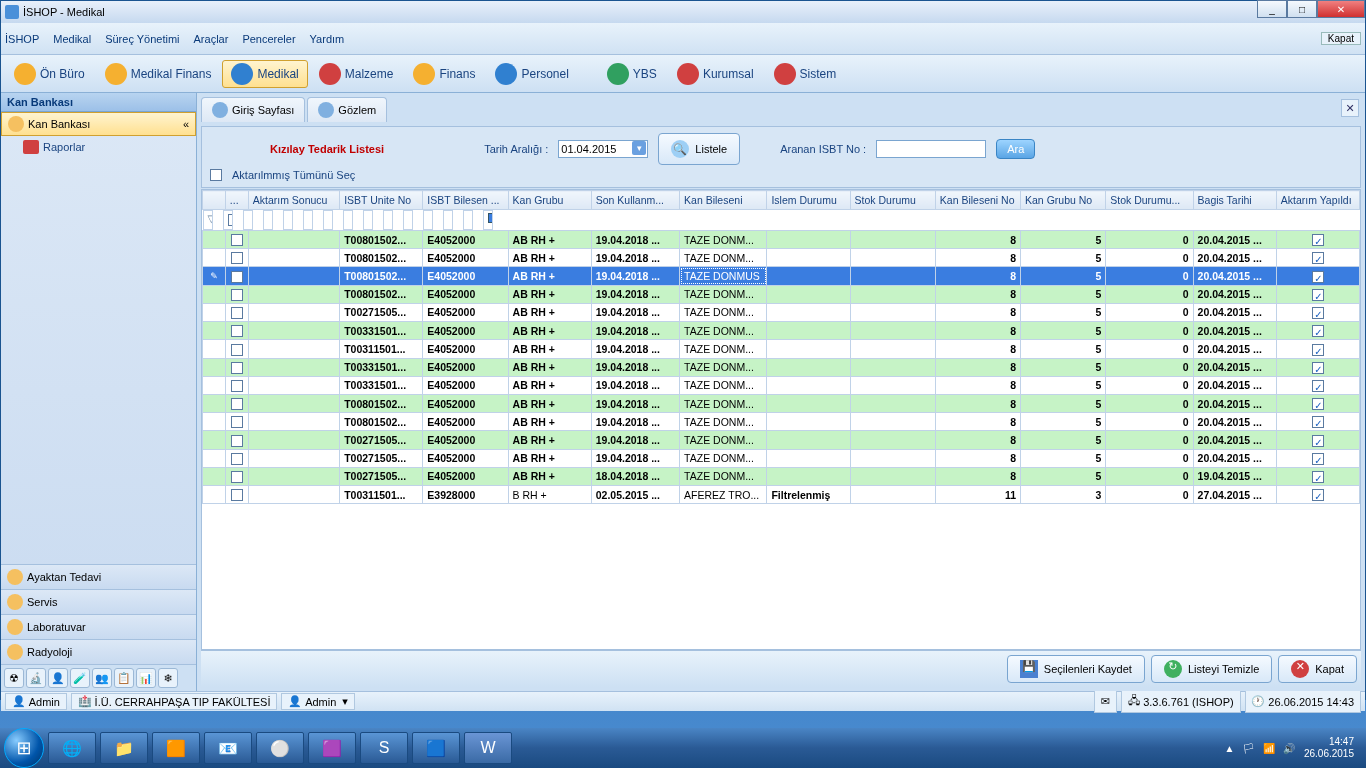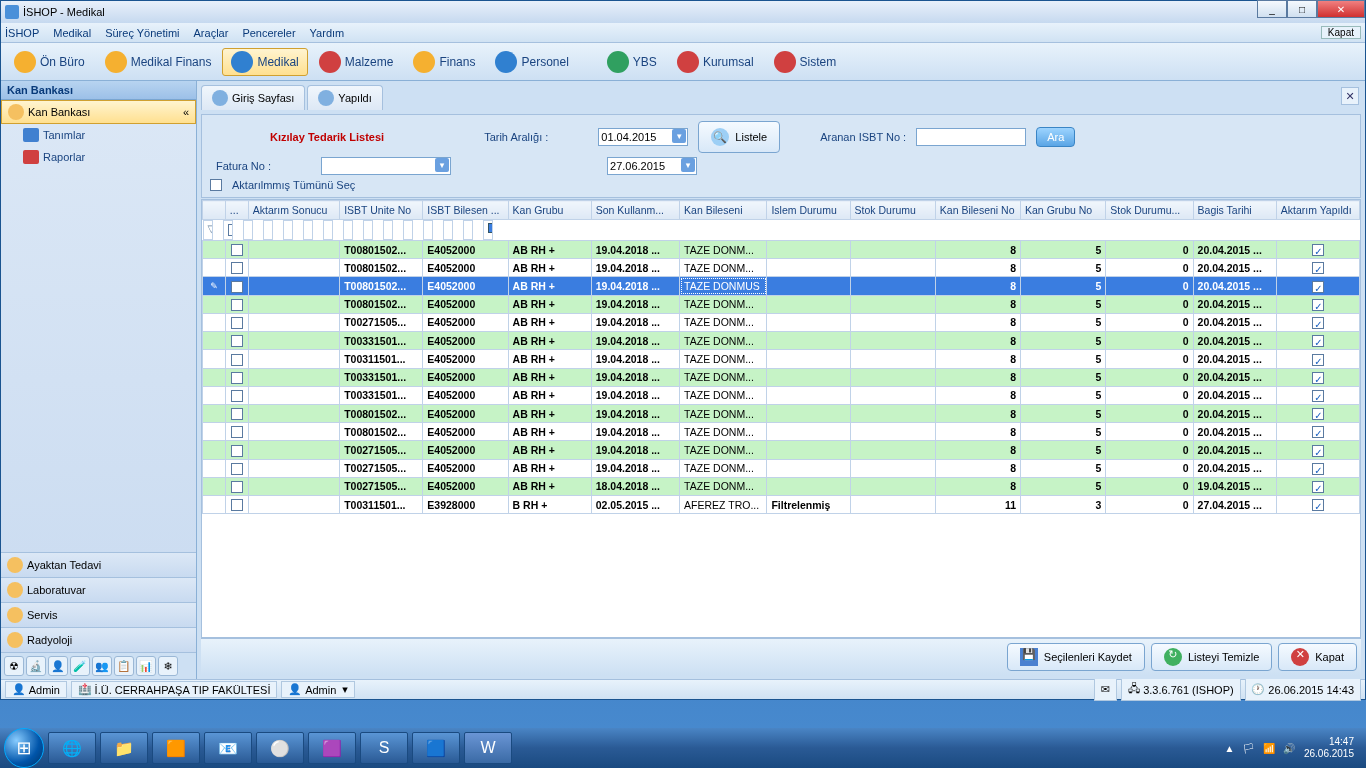--- a/index.html
+++ b/index.html
@@ -3,21 +3,21 @@
 <meta charset="utf-8">
 <style>
   * { box-sizing: border-box; margin: 0; padding: 0; font-family: "Segoe UI", Tahoma, sans-serif; }
   body { width: 1366px; height: 768px; overflow: hidden; background: linear-gradient(to bottom, #1e5a9e 0%, #2a6bb5 40%, #4a8cd0 100%); }
   .window { position: absolute; top: 0; left: 0; width: 1366px; height: 700px; background: #d7e6f5; border: 1px solid #1a5490; }
   .titlebar { height: 22px; background: linear-gradient(to bottom, #e8f0fa, #c6d9ef); display: flex; align-items: center; padding: 0 4px; font-size: 11px; }
   .titlebar .title-icon { width: 14px; height: 14px; background: #4a90d9; border-radius: 2px; margin-right: 4px; }
   .window-controls { position: absolute; top: -1px; right: 0; display: flex; }
   .window-controls button { width: 30px; height: 18px; border: 1px solid #5a7aa0; background: linear-gradient(to bottom,#f5f9fd,#d0e0f0); font-size: 10px; }
   .window-controls .close { width: 48px; background: linear-gradient(to bottom,#f08080,#d03030); color: #fff; }
-  .menubar { height: 20px; background: linear-gradient(to bottom,#e8f2fb,#d0e2f3); display: flex; align-items: center; padding: 0 4px; font-size: 11px; color: #0a3a7a; border-bottom: 1px solid #a5c0de; }
+  .menubar { height: 32px; background: linear-gradient(to bottom,#e8f2fb,#d0e2f3); display: flex; align-items: center; padding: 0 4px; font-size: 11px; color: #0a3a7a; border-bottom: 1px solid #a5c0de; }
   .menubar span { margin-right: 14px; cursor: pointer; }
   .menubar .right-btn { margin-left: auto; border: 1px solid #9bb; background: #e8f2fb; padding: 0 6px; font-size: 10px; }
   .toolbar { height: 38px; background: linear-gradient(to bottom,#e8f2fb,#cde0f3); display: flex; align-items: center; padding: 0 4px; border-bottom: 1px solid #8ab0d6; }
   .tb-item { display: flex; align-items: center; padding: 2px 8px; font-size: 12px; color: #1a4480; border: 1px solid transparent; border-radius: 3px; margin-right: 2px; }
   .tb-item.active { background: linear-gradient(to bottom,#fff4d0,#ffe090); border: 1px solid #d0a030; }
   .tb-icon { width: 22px; height: 22px; border-radius: 50%; margin-right: 4px; display: inline-block; }
   .main-area { display: flex; height: 598px; }
   .sidebar { width: 196px; background: linear-gradient(to bottom,#dce8f6,#c8daf0); border-right: 1px solid #8ab0d6; display: flex; flex-direction: column; }
   .side-header { background: linear-gradient(to bottom,#b8d4f0,#9cc0e8); color: #083a7a; font-size: 11px; font-weight: bold; padding: 3px 6px; border-bottom: 1px solid #7aa5d0; }
   .side-item-active { background: linear-gradient(to bottom,#fff4d0,#ffe090); border: 1px solid #d0a030; padding: 3px 6px; font-size: 11px; display: flex; align-items: center; justify-content: space-between; }
@@ -31,21 +31,21 @@
   .tab-strip { display: flex; gap: 2px; margin-bottom: 4px; }
   .tab { display: flex; align-items: center; padding: 4px 10px; font-size: 11px; background: linear-gradient(to bottom,#f0f6fc,#dde8f5); border: 1px solid #a5c0de; border-bottom: none; border-radius: 4px 4px 0 0; }
   .tab.active { background: #fff; font-weight: bold; color: #0050c0; }
   .tab .t-icon { width: 16px; height: 16px; margin-right: 4px; }
   .close-x { position: absolute; right: 6px; top: 6px; width: 18px; height: 18px; border: 1px solid #a5c0de; background: #e8f2fb; text-align: center; font-size: 11px; line-height: 16px; color: #336; }
   .filter-area { background: #d7e6f5; border: 1px solid #a5c0de; padding: 6px 8px; font-size: 11px; margin-bottom: 1px; }
   .filter-row { display: flex; align-items: center; gap: 10px; }
   .red-title { color: #c00000; font-weight: bold; margin: 0 30px 0 60px; }
   .label { color: #1a4480; }
   .txt-input { border: 1px solid #7aa5d0; background: #fff; height: 18px; font-size: 11px; padding: 0 2px; }
-  .combo { position: relative; display: inline-block; margin-left: 40px; }
+  .combo { position: relative; display: inline-block; }
   .combo::after { content: "▾"; position: absolute; right: 2px; top: 1px; width: 14px; height: 14px; background: #6aa0e0; color: #fff; text-align: center; font-size: 9px; line-height: 14px; border-radius: 2px; }
   .btn { display: inline-flex; align-items: center; border: 1px solid #7aa5d0; background: linear-gradient(to bottom,#f5faff,#d8e8f8); padding: 3px 10px; font-size: 11px; border-radius: 4px; }
   .grid-wrap { flex: 1; background: #fff; border: 1px solid #a5c0de; overflow: hidden; }
   .grid { width: 100%; border-collapse: collapse; font-size: 10.5px; table-layout: fixed; }
   .grid th { background: linear-gradient(to bottom,#f0f6fc,#dde8f5); border: 1px solid #c0d2e8; padding: 3px 4px; font-weight: normal; color: #1a4480; text-align: left; white-space: nowrap; overflow: hidden; }
   .grid td { border: 1px solid #c0d2e8; padding: 2px 4px; white-space: nowrap; overflow: hidden; text-overflow: ellipsis; }
   .grid tr.filter-row td { background: #fff; height: 20px; }
   .grid tr.dat.even td { background: #c6f3c6; }
   .grid tr.dat.odd td { background: #fff; }
   .grid tr.sel td { background: #3a7de0; color: #fff; }
@@ -142,41 +142,37 @@
       <div class="side-header">Kan Bankası</div>
       <div class="side-item-active">
         <span style="display:flex;align-items:center;">
             <span class="tb-icon" style="width:16px;height:16px;background:#f5c060;margin-right:4px;"></span>
             <span>Kan Bankası</span>
           </span>
         <span>«</span>
       </div>
       <div id="side-subs">
           <div class="side-sub">
-            <span class="s-icon" style="background:#4080d0;border-radius:2px;"></span>
-            <span>Tanımlar</span>
-          </div>
-          <div class="side-sub">
             <span class="s-icon" style="background:#d04040;border-radius:2px;"></span>
             <span>Raporlar</span>
           </div>
         </div>
       <div class="side-spacer"></div>
       <div id="side-panels">
           <div class="side-panel">
             <span class="s-icon" style="width:16px;height:16px;background:#f5c060;border-radius:50%;margin-right:4px;"></span>
             <span>Ayaktan Tedavi</span>
           </div>
           <div class="side-panel">
             <span class="s-icon" style="width:16px;height:16px;background:#f5c060;border-radius:50%;margin-right:4px;"></span>
-            <span>Laboratuvar</span>
+            <span>Servis</span>
           </div>
           <div class="side-panel">
             <span class="s-icon" style="width:16px;height:16px;background:#f5c060;border-radius:50%;margin-right:4px;"></span>
-            <span>Servis</span>
+            <span>Laboratuvar</span>
           </div>
           <div class="side-panel">
             <span class="s-icon" style="width:16px;height:16px;background:#f5c060;border-radius:50%;margin-right:4px;"></span>
             <span>Radyoloji</span>
           </div>
         </div>
       <div class="side-bottom-icons" id="side-bot">
           <span>☢</span>
           <span>🔬</span>
           <span>👤</span>
@@ -189,42 +185,37 @@
     </div>
 
     <div class="content">
       <div class="tab-strip" id="tab-strip">
           <div class="tab">
             <span class="t-icon" style="background:#80b0e0;border-radius:50%;"></span>
             <span>Giriş Sayfası</span>
           </div>
           <div class="tab">
             <span class="t-icon" style="background:#80b0e0;border-radius:50%;"></span>
-            <span>Yapıldı</span>
+            <span>Gözlem</span>
           </div>
         </div>
       <span class="close-x">✕</span>
 
       <div class="filter-area">
         <div class="filter-row" style="margin-bottom:4px;">
           <span class="red-title">Kızılay Tedarik Listesi</span>
           <span class="label" style="margin-left:60px;">Tarih Aralığı :</span>
           <span class="combo"><input class="txt-input" style="width: 90px;" value="01.04.2015"></span>
           <button class="btn" style="padding:6px 12px;">
             <span style="width:18px;height:18px;background:#9dcff5;border-radius:50%;margin-right:6px;display:flex;align-items:center;justify-content:center;">🔍</span>
             <span>Listele</span>
           </button>
           <span class="label" style="margin-left:30px;">Aranan ISBT No :</span>
           <input class="txt-input" style="width: 110px;">
           <button class="btn" style="background:linear-gradient(to bottom,#9dd4ff,#5aa5e5);color:#fff;border-color:#3a85c5;">Ara</button>
-        </div>
-        <div class="filter-row">
-          <span class="label" style="margin-left:6px;">Fatura No :</span>
-          <span class="combo"><input class="txt-input" style="width: 130px;"></span>
-          <span style="margin-left:146px;" class="combo"><input class="txt-input" style="width: 90px;" value="27.06.2015"></span>
         </div>
         <div class="filter-row" style="margin-top:4px;">
           <span class="chk"></span>
           <span class="label">Aktarılmmış Tümünü Seç</span>
         </div>
       </div>
 
       <div class="grid-wrap">
         <table class="grid" id="grid">
           <colgroup>
@@ -518,21 +509,21 @@
                 <td class="num-r" style="font-weight:bold;">0</td>
                 <td style="font-weight:bold;">19.04.2015 ...</td>
                 <td style="text-align:center;"><span class="chk checked"></span></td>
               </tr>
               <tr class="dat odd">
                 <td></td>
                 <td style="text-align:center;"><span class="chk"></span></td>
                 <td></td>
                 <td style="font-weight:bold;">T00311501...</td>
                 <td style="font-weight:bold;">E3928000</td>
-                <td style="font-weight:bold;">B RH +</td>
+                <td style="font-weight:normal;">B RH +</td>
                 <td style="font-weight:bold;">02.05.2015 ...</td>
                 <td>AFEREZ TRO...</td>
                 <td style="font-weight:bold;">Filtrelenmiş</td>
                 <td></td>
                 <td class="num-r" style="font-weight:bold;">11</td>
                 <td class="num-r" style="font-weight:bold;">3</td>
                 <td class="num-r" style="font-weight:bold;">0</td>
                 <td style="font-weight:bold;">27.04.2015 ...</td>
                 <td style="text-align:center;"><span class="chk checked"></span></td>
               </tr>

